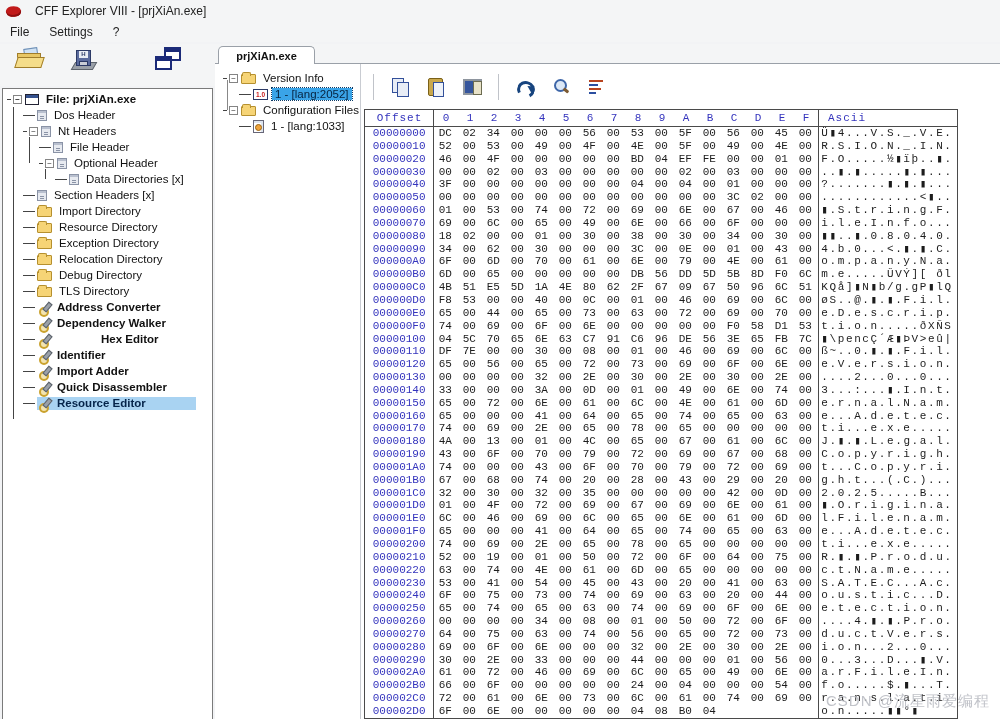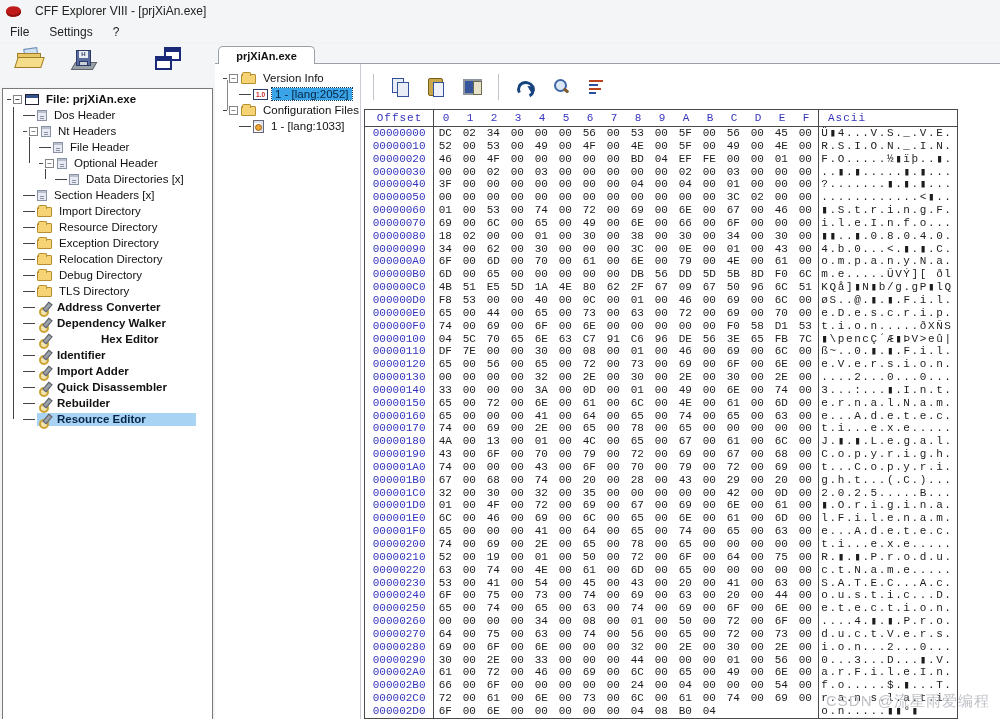--- a/index.html
+++ b/index.html
@@ -328,27 +328,20 @@
             <span class="lbl">Import Adder</span>
           </span>
         </div>
         <div class="titem b" style="padding-left: 20px;">
           <span class="conn"></span>
           <span style="display: flex; align-items: center;">
             <span class="ticon ic-wand"></span>
             <span class="lbl">Quick Disassembler</span>
           </span>
         </div>
-        <div class="titem b" style="padding-left: 20px;">
-          <span class="conn"></span>
-          <span style="display: flex; align-items: center;">
-            <span class="ticon ic-wand"></span>
-            <span class="lbl">Rebuilder</span>
-          </span>
-        </div>
         <div class="titem b" style="padding-left: 20px; padding-right: 16px;">
           <span class="conn"></span>
           <span class="selband" style="display: flex; align-items: center; flex: 1 1 0%;">
             <span class="ticon ic-wand"></span>
             <span class="lbl">Resource Editor</span>
           </span>
         </div>
       </div>
     <div class="vline" style="left:10px; top:18px; height:312px;"></div>
     <div class="vline" style="left:26px; top:48px; height:26px;"></div>

